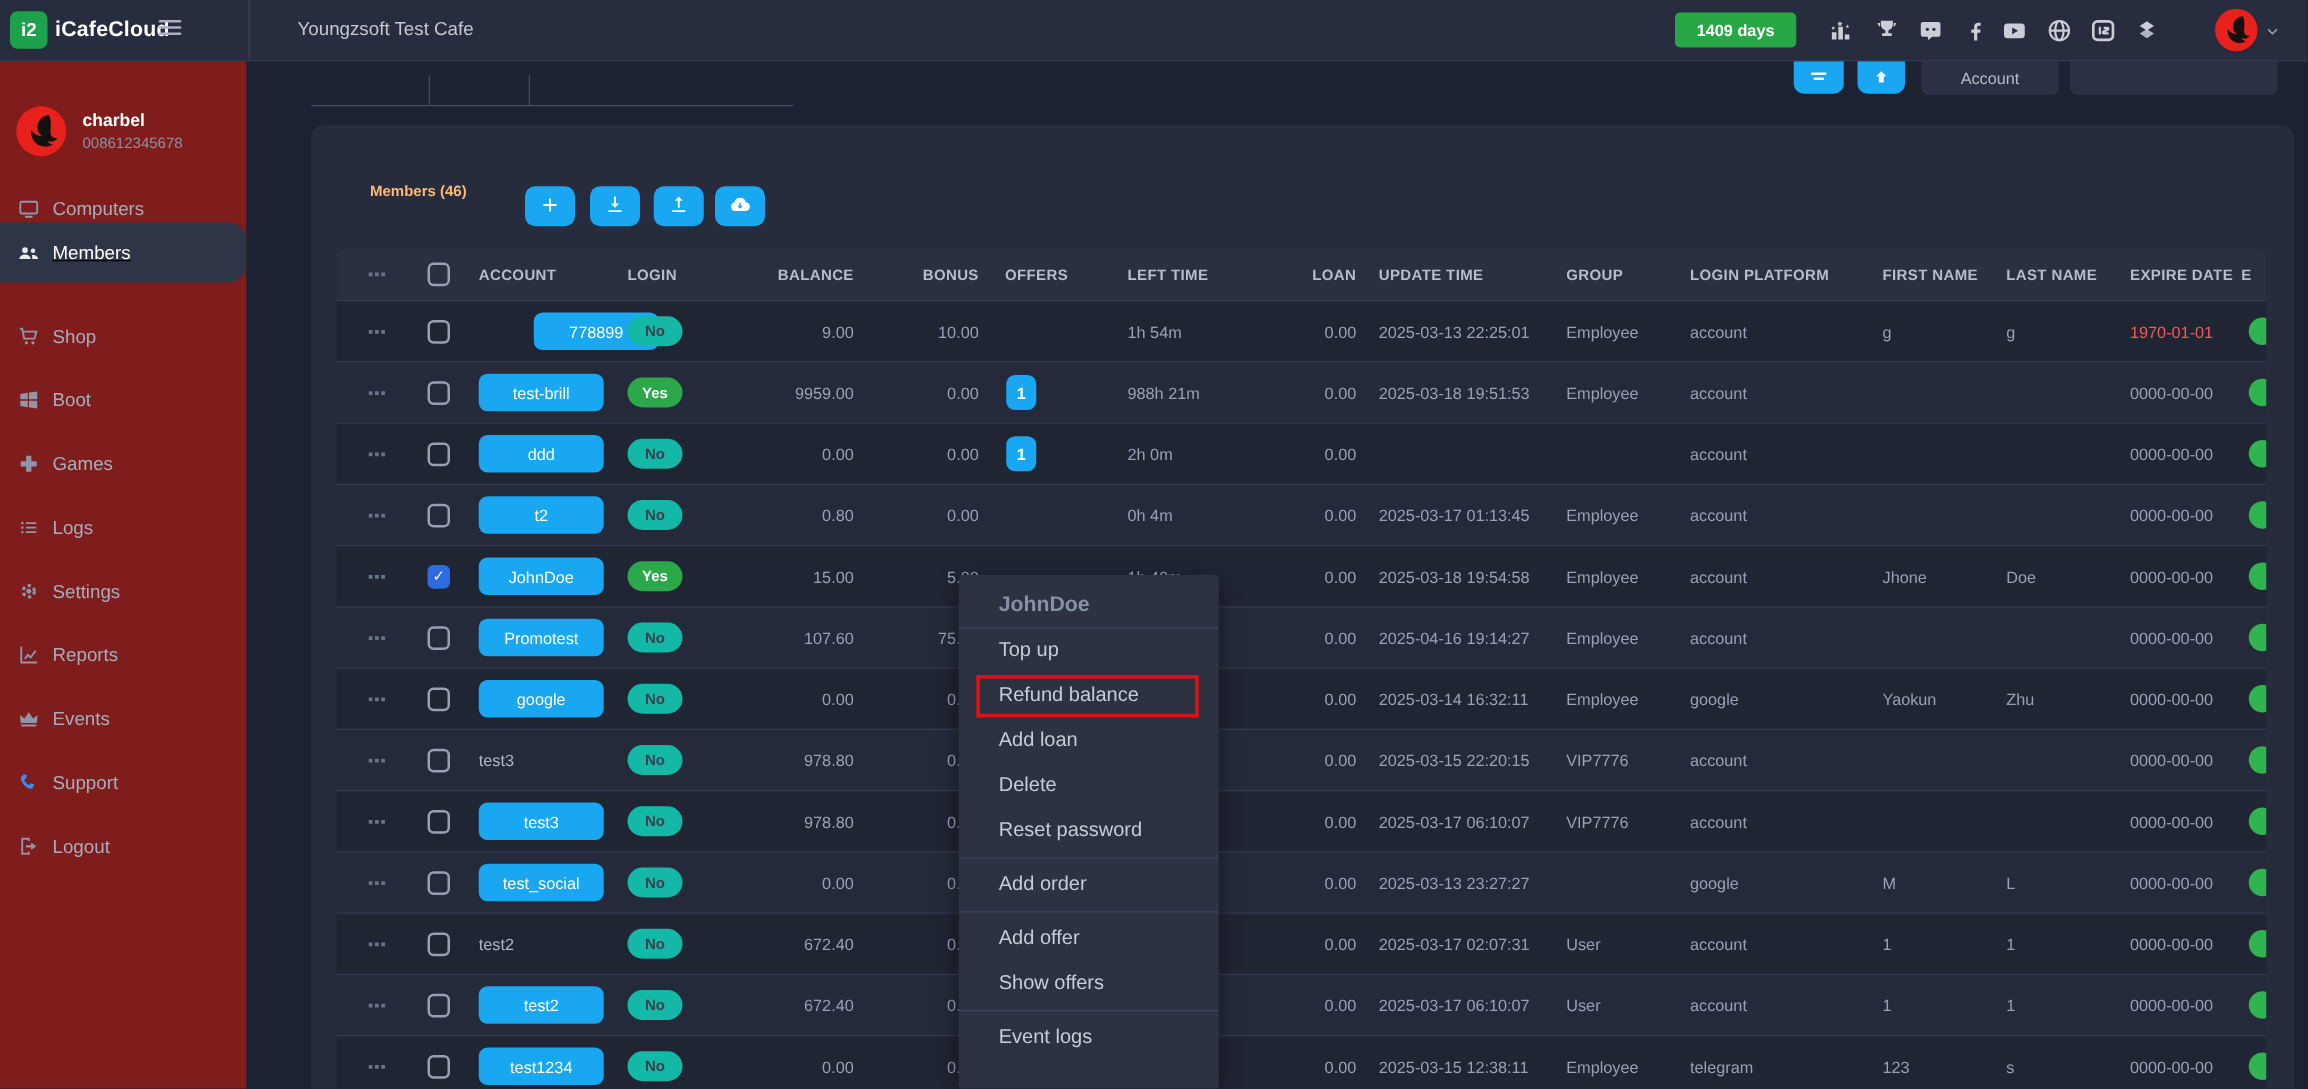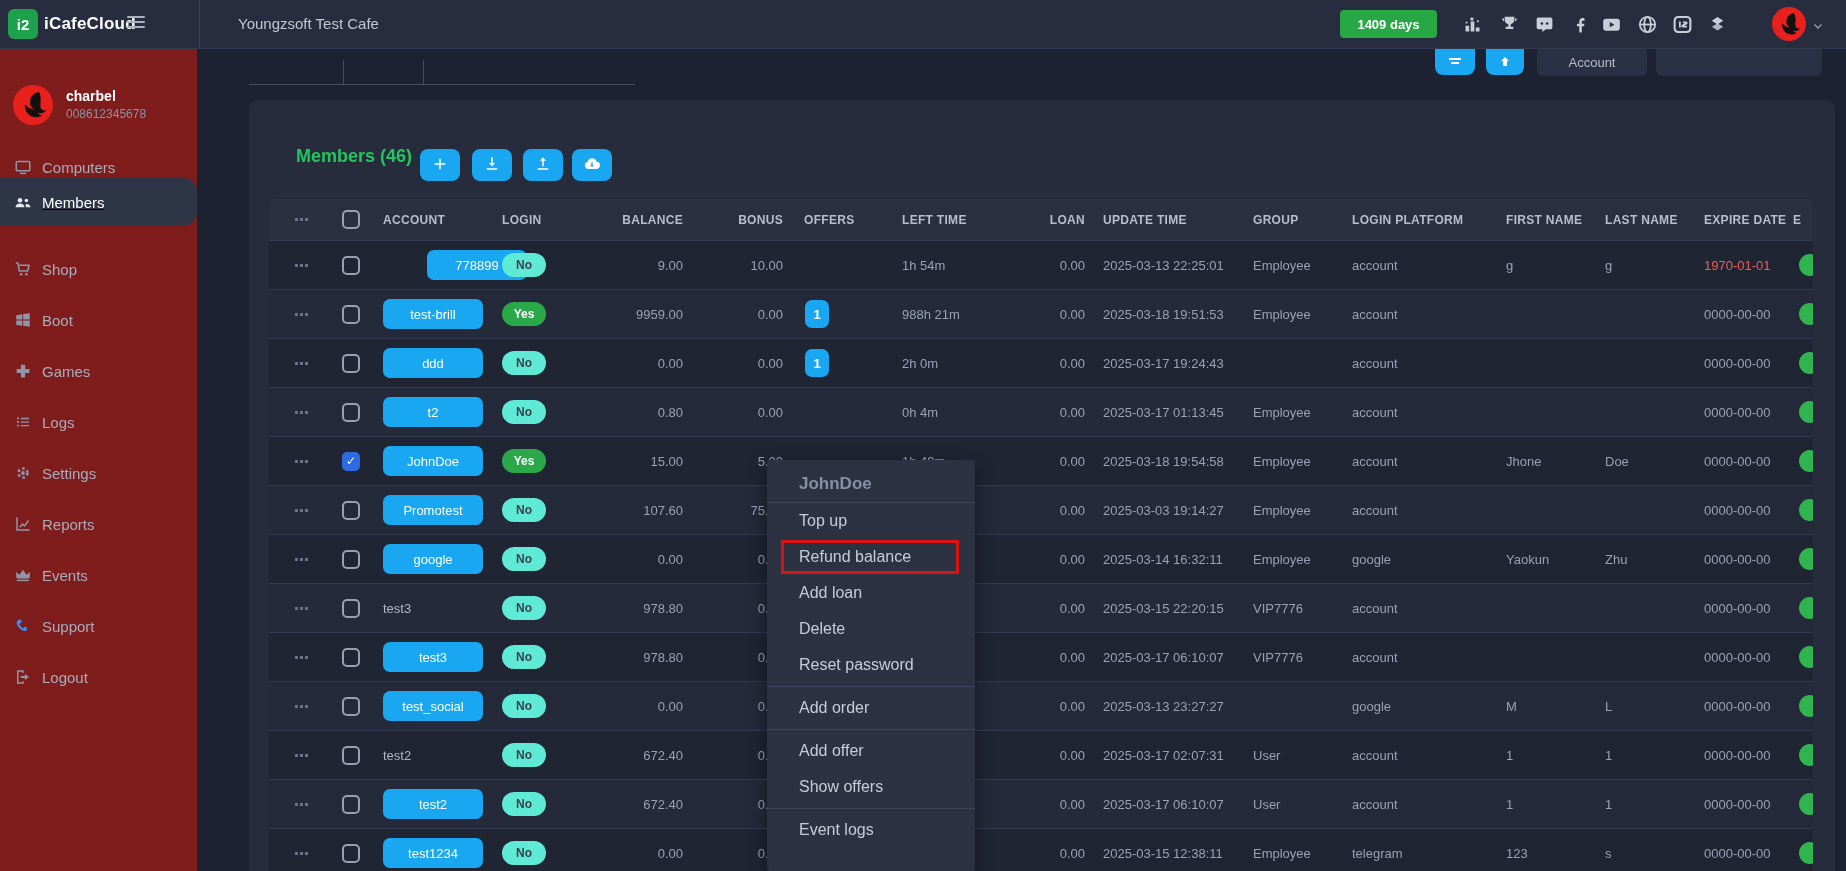--- a/index.html
+++ b/index.html
@@ -47,21 +47,21 @@
     border-bottom:1px solid #454d63;z-index:5;}
   #frag-left i{position:absolute;top:12px;width:1px;height:24px;background:#454d63;}
   .frag-btn{position:absolute;top:48px;height:27px;background:#18a7f0;border-radius:0 0 8px 8px;z-index:5;
     display:flex;align-items:center;justify-content:center;color:#fff;}
   .frag-dark{position:absolute;top:48px;height:28px;background:#2a3145;border-radius:0 0 6px 6px;z-index:5;
     color:#b6bcc9;font-size:13px;display:flex;align-items:center;justify-content:center;overflow:hidden;}
 
   
   #card{position:absolute;left:249px;top:100px;width:1586px;height:771px;background:#262c3c;
     border-radius:10px 10px 0 0;overflow:hidden;z-index:10;}
-  #card-title{position:absolute;left:47px;top:46px;color:#22c55e;font-weight:bold;font-size:18px;}
+  #card-title{position:absolute;left:47px;top:46px;color:#fdba74;font-weight:bold;font-size:12px;}
   .tool-btn{position:absolute;top:49px;width:40px;height:32px;border-radius:8px;background:#18a7f0;
     border:none;color:#fff;display:flex;align-items:center;justify-content:center;cursor:pointer;}
   .tool-btn svg{width:18px;height:18px;}
 
   
   #table{position:absolute;left:20px;top:99px;width:1544px;height:672px;overflow:hidden;}
   #thead{position:absolute;left:0;top:0;width:1544px;height:41px;background:#2a3040;border-radius:6px 6px 0 0;}
   .hcell{position:absolute;top:0;height:41px;display:flex;align-items:center;
     color:#b7bdcb;font-size:12px;font-weight:bold;letter-spacing:.3px;white-space:nowrap;}
   .row{position:absolute;left:0;width:1544px;height:49px;}
@@ -74,21 +74,21 @@
   .dots{display:flex;gap:2px;cursor:pointer;}
   .dots i{width:3px;height:3px;background:#6a7389;display:block;}
   .cbx{width:18px;height:19px;border:2px solid #9aa0b2;border-radius:5px;box-sizing:border-box;cursor:pointer;
     display:flex;align-items:center;justify-content:center;}
   .cbx.on{background:#2d6be0;border-color:#2d6be0;color:#fff;font-size:12px;font-weight:bold;}
   .acc-btn{width:100px;height:30px;background:#18a7f0;border-radius:7px;color:#fff;font-size:13px;
     display:flex;align-items:center;justify-content:center;cursor:pointer;}
   .acc-text{color:#b0b6c4;}
   .pill{min-width:44px;height:24px;border-radius:12px;display:flex;align-items:center;justify-content:center;
     font-size:12px;font-weight:bold;padding:0 6px;box-sizing:border-box;}
-  .pill.no{background:#5eead4;color:#3a3f51;}
+  .pill.no{background:#14b8a6;color:#3a3f51;}
   .pill.yes{background:#2aa84a;color:#fff;}
   .obadge{width:24px;height:28px;background:#18a7f0;border-radius:7px;color:#fff;font-size:13px;font-weight:bold;
     display:flex;align-items:center;justify-content:center;cursor:pointer;}
   .gdot{width:22px;height:22px;border-radius:50%;background:#2fb44f;}
   .expired{color:#f15b5b;}
 
   
   #ctx-menu{position:absolute;left:767px;top:460px;width:208px;height:411px;background:#2c3242;
     box-shadow:0 6px 18px rgba(0,0,0,.45);z-index:40;overflow:hidden;border-radius:3px;}
   #ctx-title{height:42px;display:flex;align-items:flex-end;padding:0 0 8px 32px;box-sizing:border-box;
@@ -431,21 +431,20 @@
             <span class="cell" style="left: 233px;">
               <span class="pill no">No</span>
             </span>
             <span class="cell num" style="left: 300px; width: 114px;">0.00</span>
             <span class="cell num" style="left: 404px; width: 110px;">0.00</span>
             <span class="cell" style="left: 536px; width: 60px;">
               <span class="obadge">1</span>
             </span>
             <span class="cell" style="left: 633px; width: 130px;">2h 0m</span>
             <span class="cell num" style="left: 716px; width: 100px;">0.00</span>
-            <span class="cell" style="left: 834px; width: 160px;">2025-03-17 19:24:43</span>
             <span class="cell" style="left: 984px; width: 95px;"></span>
             <span class="cell" style="left: 1083px; width: 145px;">account</span>
             <span class="cell" style="left: 1237px; width: 95px;"></span>
             <span class="cell" style="left: 1336px; width: 95px;"></span>
             <span class="cell" style="left: 1435px; width: 95px;">0000-00-00</span>
             <span class="cell" style="left: 1530px;">
               <span class="gdot"></span>
             </span>
           </div>
           <div class="row even" style="top: 188px;">
@@ -527,21 +526,21 @@
               <span class="acc-btn">Promotest</span>
             </span>
             <span class="cell" style="left: 233px;">
               <span class="pill no">No</span>
             </span>
             <span class="cell num" style="left: 300px; width: 114px;">107.60</span>
             <span class="cell num" style="left: 404px; width: 110px;">75.00</span>
             <span class="cell" style="left: 536px; width: 60px;"></span>
             <span class="cell" style="left: 633px; width: 130px;"></span>
             <span class="cell num" style="left: 716px; width: 100px;">0.00</span>
-            <span class="cell" style="left: 834px; width: 160px;">2025-03-03 19:14:27</span>
+            <span class="cell" style="left: 834px; width: 160px;">2025-04-16 19:14:27</span>
             <span class="cell" style="left: 984px; width: 95px;">Employee</span>
             <span class="cell" style="left: 1083px; width: 145px;">account</span>
             <span class="cell" style="left: 1237px; width: 95px;"></span>
             <span class="cell" style="left: 1336px; width: 95px;"></span>
             <span class="cell" style="left: 1435px; width: 95px;">0000-00-00</span>
             <span class="cell" style="left: 1530px;">
               <span class="gdot"></span>
             </span>
           </div>
           <div class="row odd" style="top: 335px;">

